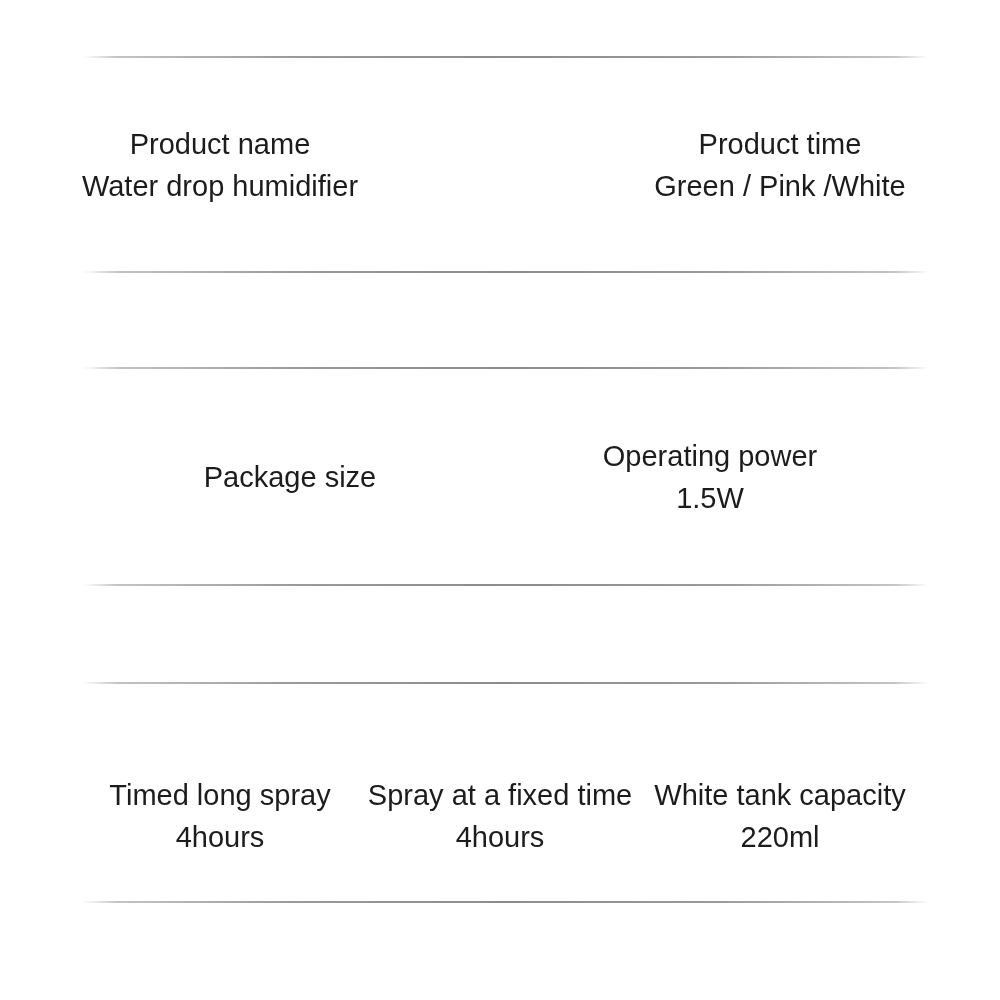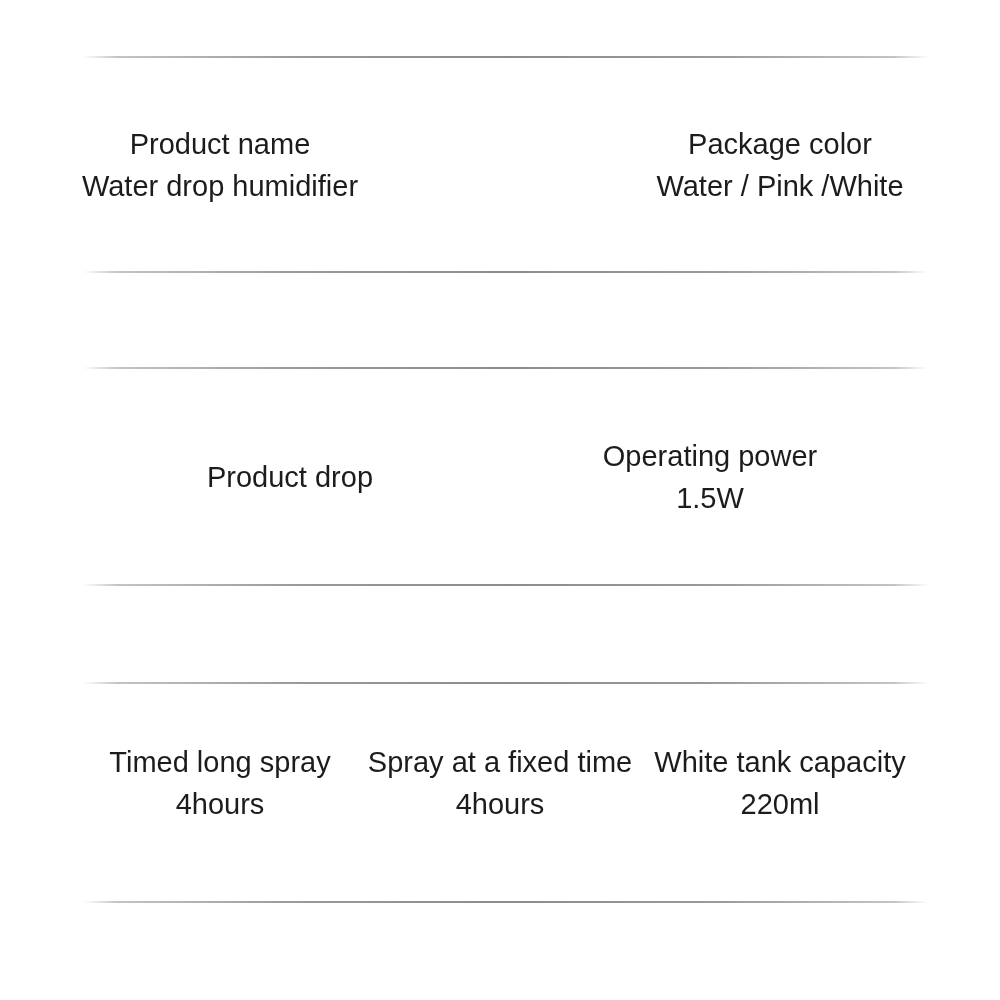--- a/index.html
+++ b/index.html
@@ -37,21 +37,21 @@
   .d5 { top: 682px; }
   .d6 { top: 901px; }
   .spec-row {
     position: absolute;
     left: 80px;
     width: 840px;
     display: flex;
   }
   .r1 { top: 57px;  height: 215px; }
   .r2 { top: 368px; height: 217px; }
-  .r3 { top: 673px; height: 219px; }
+  .r3 { top: 706px; height: 219px; }
   .spec-cell {
     flex: 1 1 0;
     display: flex;
     flex-direction: column;
     justify-content: center;
     align-items: center;
     text-align: center;
   }
   .spec-label, .spec-value {
     font-size: 29px;
@@ -73,28 +73,28 @@
   <div class="divider d6"></div>
 
   <div class="spec-row r1">
     <div class="spec-cell">
       <div class="spec-label">Product name</div>
       <div class="spec-value">Water drop humidifier</div>
     </div>
     <div class="spec-cell">
     </div>
     <div class="spec-cell">
-      <div class="spec-label">Package color</div>
-      <div class="spec-value">Water / Pink /White</div>
+      <div class="spec-label">Product time</div>
+      <div class="spec-value">Green / Pink /White</div>
     </div>
   </div>
 
   <div class="spec-row r2">
     <div class="spec-cell">
-      <div class="spec-label">Product drop</div>
+      <div class="spec-label">Package size</div>
     </div>
     <div class="spec-cell">
       <div class="spec-label">Operating power</div>
       <div class="spec-value">1.5W</div>
     </div>
   </div>
 
   <div class="spec-row r3">
     <div class="spec-cell">
       <div class="spec-label">Timed long spray</div>

